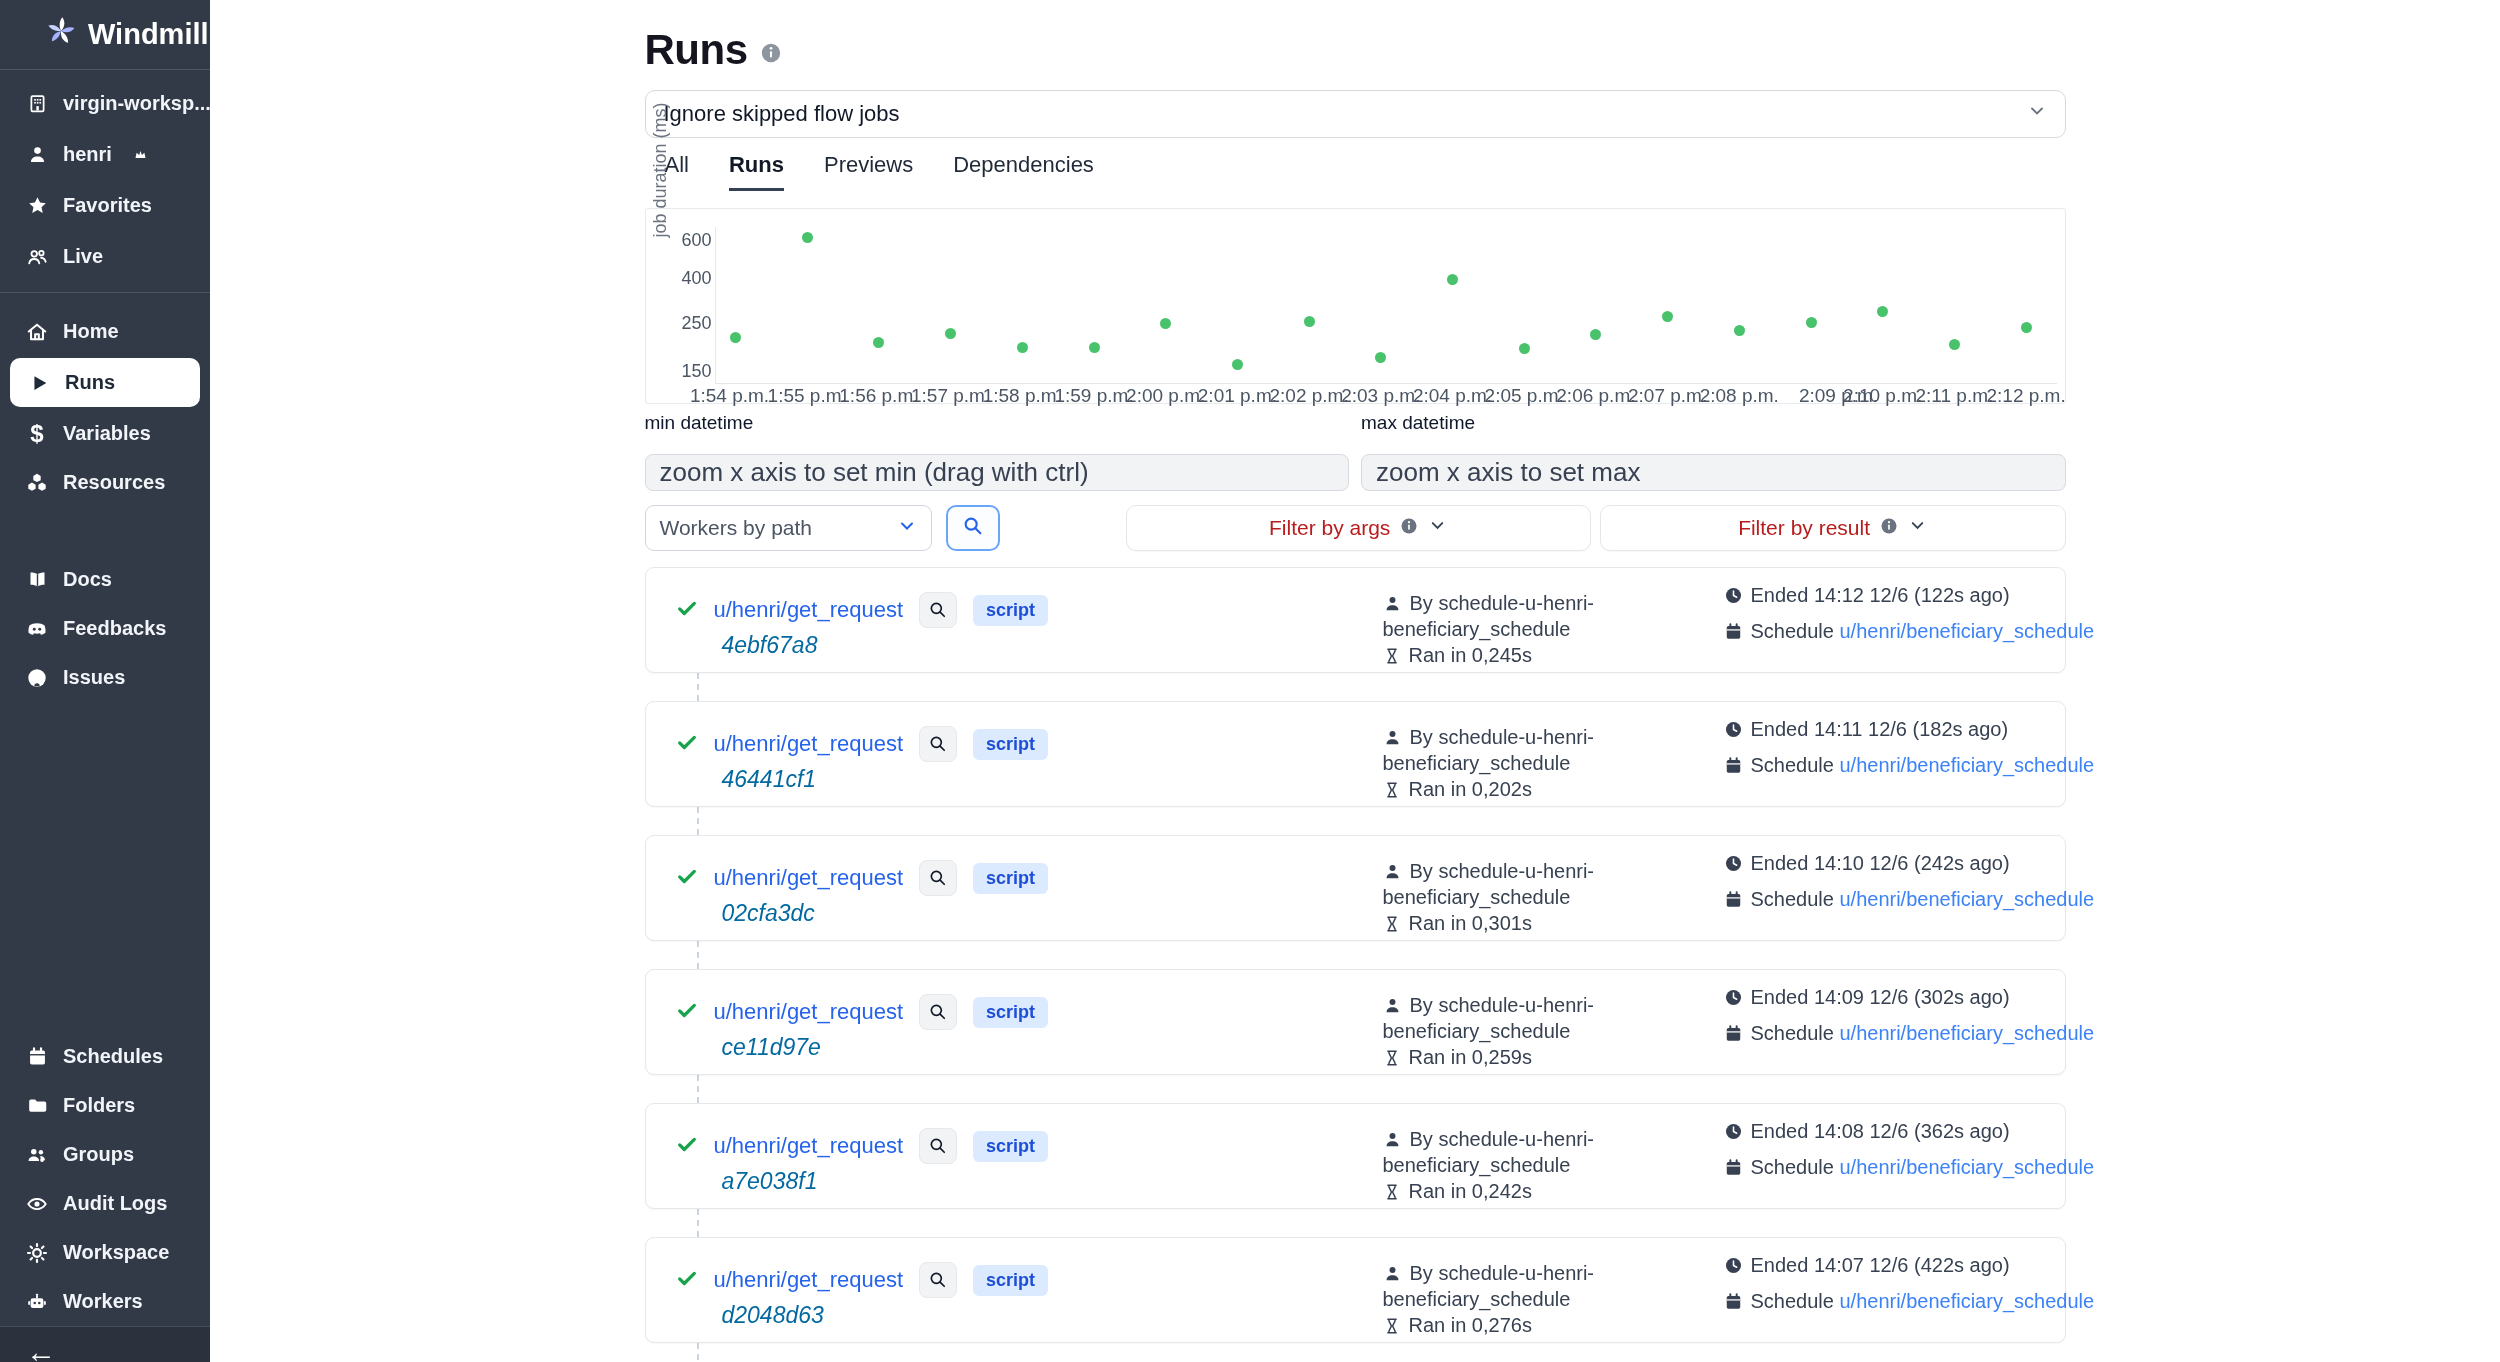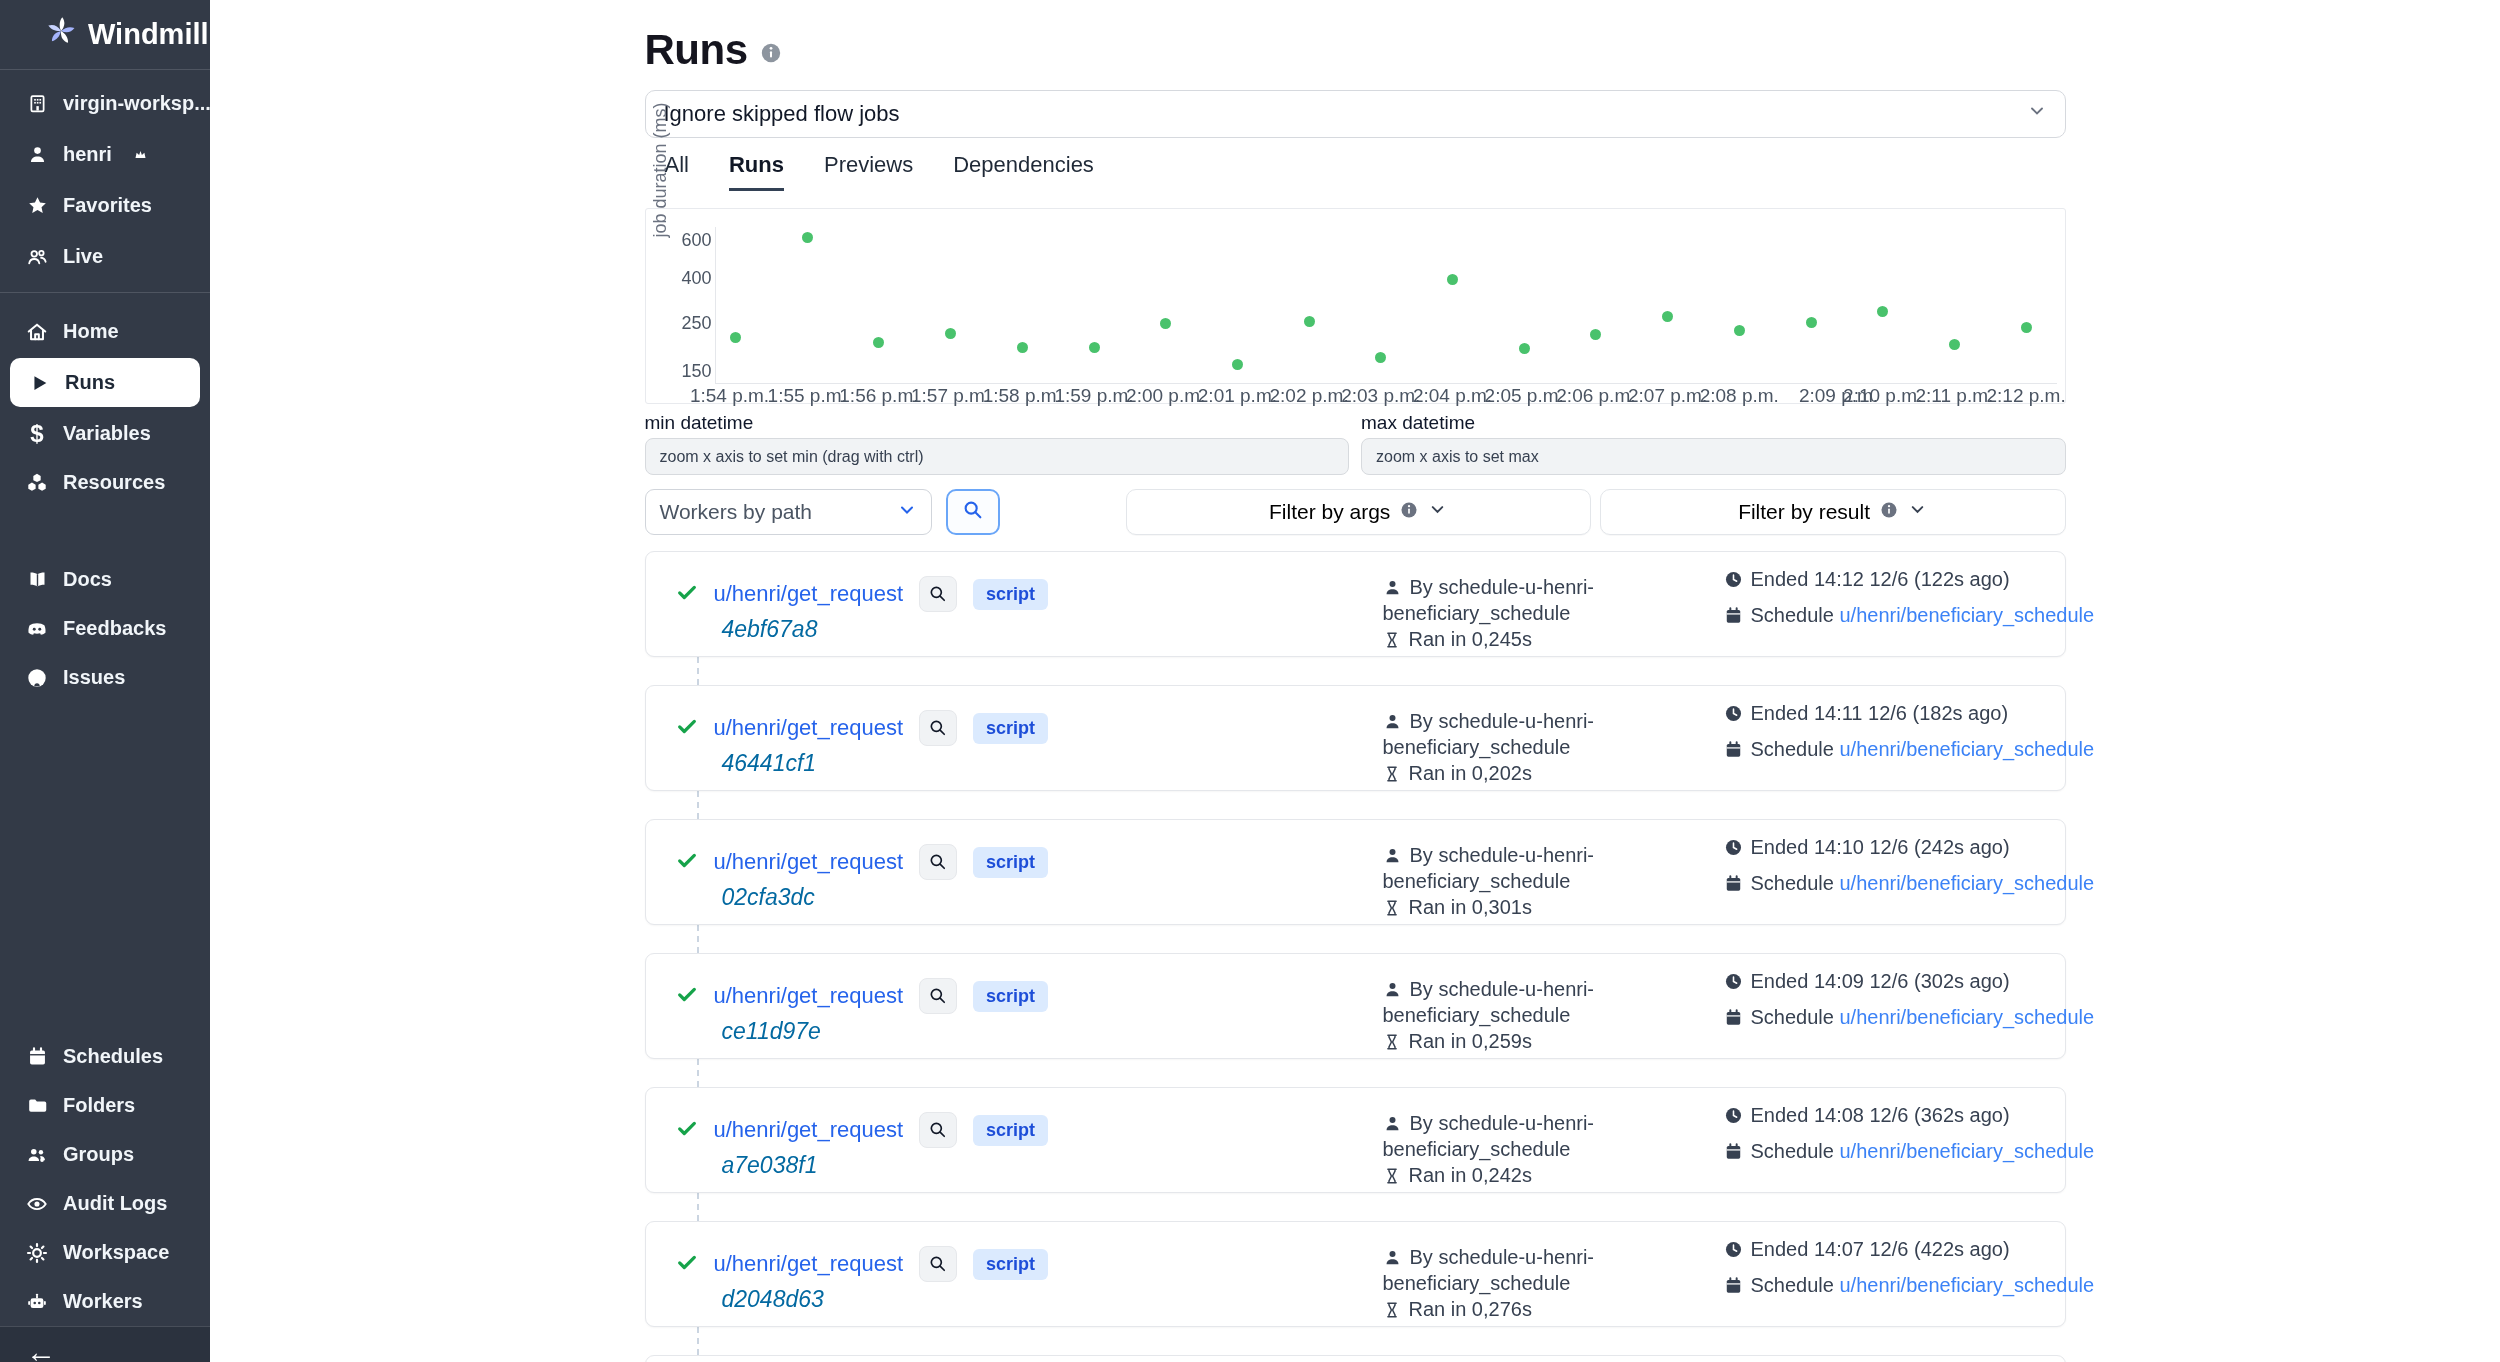--- a/index.html
+++ b/index.html
@@ -56,35 +56,35 @@
   .xtick { position:absolute; top:176px; width:120px; text-align:center; font-size:19px; color:#4b5563; white-space:nowrap; }
   .axis-v { position:absolute; left:69px; top:18px; width:1px; height:156px; background:#e5e7eb; }
   .axis-h { position:absolute; left:69px; right:8px; top:174px; height:1px; background:#e5e7eb; }
   .dot { position:absolute; width:11px; height:11px; border-radius:50%; background:#49c26c; }
 
   
   .dt-row { display:flex; gap:12px; margin-top:8px; }
   .dt-col { flex:1; }
   .dt-label { font-size:19px; color:#0f172a; margin-bottom:4px; }
   .dt-input { width:100%; height:37px; background:#f1f3f5; border:1px solid #d7dade;
-    border-radius:8px; padding:4px 14px; font-size:16px; color:#374151;
-    font-family:"Liberation Sans","DejaVu Sans",sans-serif; }
+    border-radius:8px; padding:4px 14px; font-size:26px; color:#374151;
+    font-family:"Liberation Sans","DejaVu Sans",sans-serif;margin-top:16px; }
   .dt-input::placeholder { color:#374151; opacity:1; }
 
   
   .search-row { display:flex; align-items:center; margin-top:14px; height:46px; }
   .path-select { width:288px; height:46px; border:1px solid #d1d5db; border-radius:9px;
     display:flex; align-items:center; justify-content:space-between; padding:0 14px;
     font-size:21px; color:#4b5563; cursor:pointer; background:#fff; }
   .search-btn { width:54px; height:46px; margin-left:14px; border:2px solid #6aa6f8;
     border-radius:10px; background:#fbfdff; display:flex; align-items:center;
     justify-content:center; cursor:pointer; }
   .filter-btn { height:46px; border:1px solid #e3e6ea; border-radius:10px; background:#fff;
     display:flex; align-items:center; justify-content:center; gap:10px; font-size:21px;
-    color:#000000; cursor:pointer; box-shadow:0 1px 1px rgba(0,0,0,.03); }
+    color:#b91c1c; cursor:pointer; box-shadow:0 1px 1px rgba(0,0,0,.03); }
   .filter-btn.args { width:466px; margin-left:126px; }
   .filter-btn.result { width:467px; margin-left:9px; }
 
   
   .runs-list { margin-top:16px; }
   .run-card { position:relative; height:106px; border:1px solid #e5e7eb; border-radius:9px;
     background:#fff; box-shadow:0 1px 2px rgba(0,0,0,.04); }
   .connector { height:28px; margin-left:52px; width:0; border-left:2px dashed #cbd5e1; }
   .run-left { position:absolute; left:30px; top:24px; display:flex; align-items:center; gap:16px; }
   .run-path { font-size:22px; color:#2563eb; cursor:pointer; }

